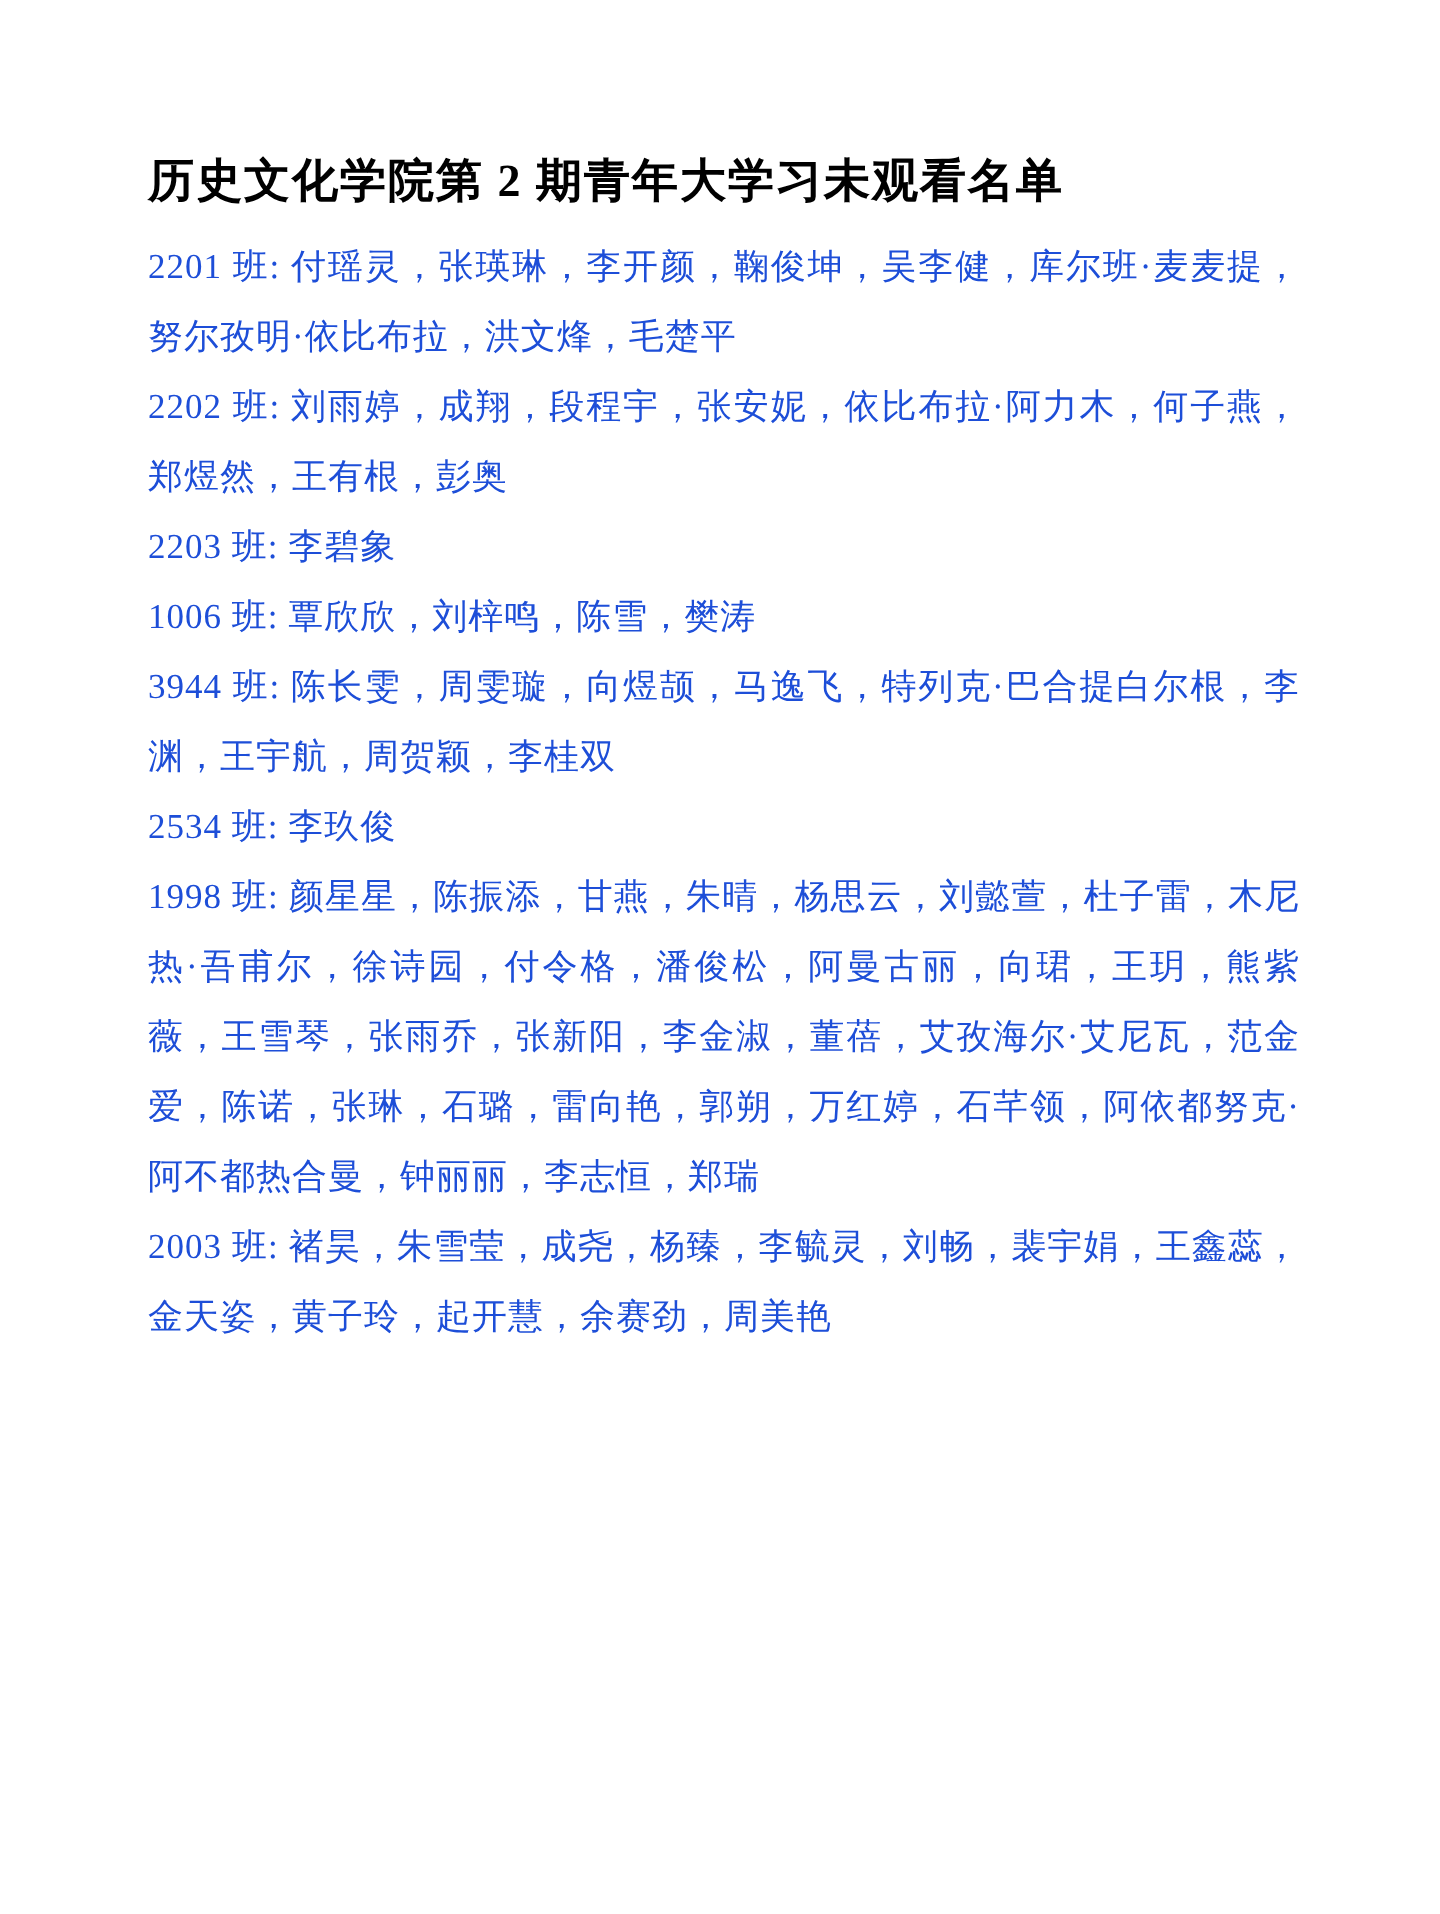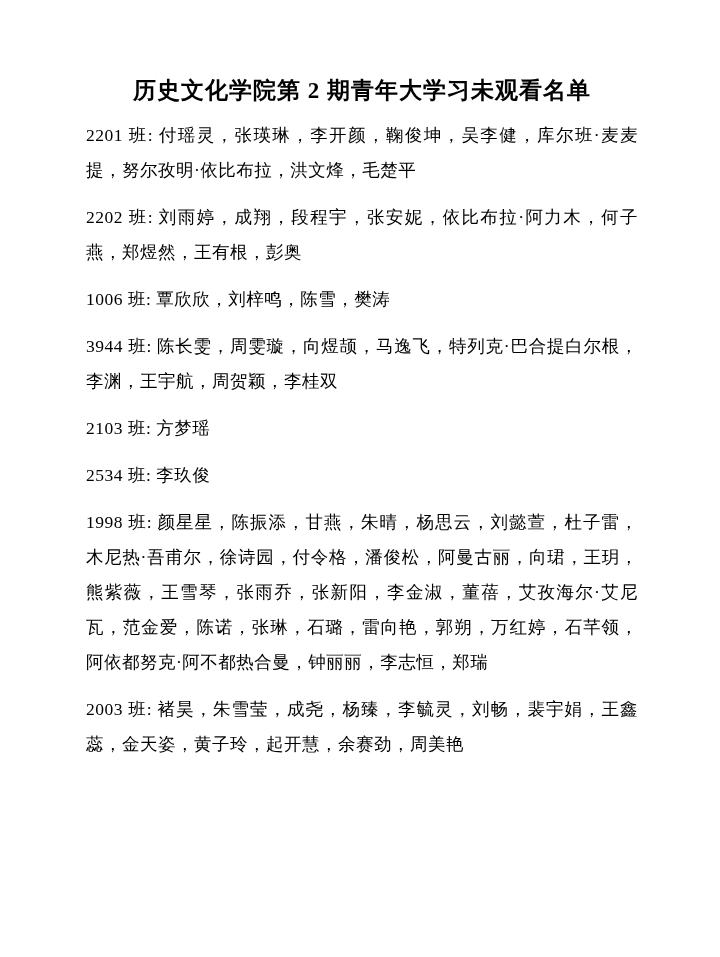--- a/index.html
+++ b/index.html
@@ -16,53 +16,53 @@
   }
   .page {
     box-sizing: border-box;
     width: 720px;
     height: 957px;
     padding: 76px 70px 0 74px;
     background: #ffffff;
   }
   .doc-title {
     margin: 0 0 10px 0;
-    text-align: center;
+    text-align: left;
     font-size: 23px;
     font-weight: bold;
     color: #000000;
     letter-spacing: 1px;
     line-height: 30px;
     font-family: "Liberation Serif", "DejaVu Serif", serif;
   }
   .name-list {
     margin: 0;
   }
   .class-row {
-    margin: 12px;
+    margin: 0;
     font-size: 17.5px;
     line-height: 35px;
     text-align: justify;
     text-justify: inter-ideograph;
     letter-spacing: 0.5px;
     word-break: break-all;
-    color: #000000;
+    color: #1d4ed8;
   }
   .class-label {
     white-space: pre;
   }
 </style>
 </head>
 <body>
 
 <div class="page">
   <h1 class="doc-title">历史文化学院第 2 期青年大学习未观看名单</h1>
   <div class="name-list">
       <p class="class-row"><span class="class-label">2201 班: </span><span>付瑶灵，张瑛琳，李开颜，鞠俊坤，吴李健，库尔班·麦麦提，努尔孜明·依比布拉，洪文烽，毛楚平</span></p>
       <p class="class-row"><span class="class-label">2202 班: </span><span>刘雨婷，成翔，段程宇，张安妮，依比布拉·阿力木，何子燕，郑煜然，王有根，彭奥</span></p>
+      <p class="class-row"><span class="class-label">2203 班: </span><span>李碧象</span></p>
       <p class="class-row"><span class="class-label">1006 班: </span><span>覃欣欣，刘梓鸣，陈雪，樊涛</span></p>
       <p class="class-row"><span class="class-label">3944 班: </span><span>陈长雯，周雯璇，向煜颉，马逸飞，特列克·巴合提白尔根，李渊，王宇航，周贺颖，李桂双</span></p>
-      <p class="class-row"><span class="class-label">2103 班: </span><span>方梦瑶</span></p>
       <p class="class-row"><span class="class-label">2534 班: </span><span>李玖俊</span></p>
       <p class="class-row"><span class="class-label">1998 班: </span><span>颜星星，陈振添，甘燕，朱晴，杨思云，刘懿萱，杜子雷，木尼热·吾甫尔，徐诗园，付令格，潘俊松，阿曼古丽，向珺，王玥，熊紫薇，王雪琴，张雨乔，张新阳，李金淑，董蓓，艾孜海尔·艾尼瓦，范金爱，陈诺，张琳，石璐，雷向艳，郭朔，万红婷，石芊领，阿依都努克·阿不都热合曼，钟丽丽，李志恒，郑瑞</span></p>
       <p class="class-row"><span class="class-label">2003 班: </span><span>褚昊，朱雪莹，成尧，杨臻，李毓灵，刘畅，裴宇娟，王鑫蕊，金天姿，黄子玲，起开慧，余赛劲，周美艳</span></p>
     </div>
 </div>
 
 </body></html>

